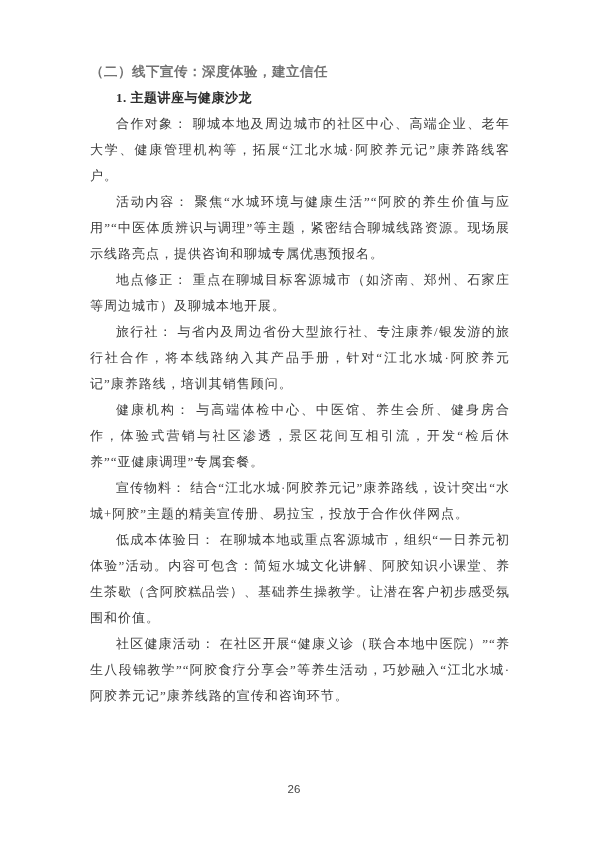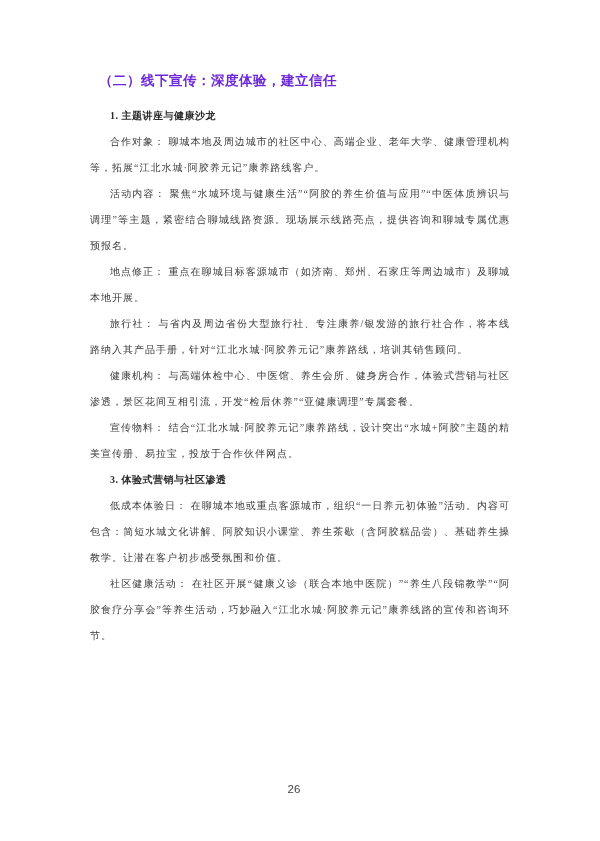--- a/index.html
+++ b/index.html
@@ -15,31 +15,31 @@
     background: #ffffff;
     box-sizing: border-box;
     padding: 58px 90px 0 90px;
     font-family: "Liberation Serif", "DejaVu Serif", serif;
     color: #3a3a3a;
     overflow: hidden;
   }
   .doc-title {
     font-size: 13.5px;
     font-weight: bold;
-    color: #6d28d9;
+    color: #737373;
     line-height: 27px;
     letter-spacing: 0.5px;
-    margin: 9px;
+    margin: 0;
   }
   .doc-body {
     margin: 0;
   }
   .block {
     margin: 0;
-    font-size: 10px;
+    font-size: 13px;
     line-height: 26px;
   }
   .subheading {
     font-weight: bold;
     color: #2b2b2b;
     text-indent: 2em;
     letter-spacing: 0.5px;
   }
   .paragraph {
     text-indent: 2em;
@@ -66,19 +66,18 @@
   <h2 class="doc-title">（二）线下宣传：深度体验，建立信任</h2>
 
   <div class="doc-body">
       <p class="block subheading">1. 主题讲座与健康沙龙</p>
       <p class="block paragraph">合作对象： 聊城本地及周边城市的社区中心、高端企业、老年大学、健康管理机构等，拓展“江北水城·阿胶养元记”康养路线客户。</p>
       <p class="block paragraph">活动内容： 聚焦“水城环境与健康生活”“阿胶的养生价值与应用”“中医体质辨识与调理”等主题，紧密结合聊城线路资源。现场展示线路亮点，提供咨询和聊城专属优惠预报名。</p>
       <p class="block paragraph">地点修正： 重点在聊城目标客源城市（如济南、郑州、石家庄等周边城市）及聊城本地开展。</p>
       <p class="block paragraph">旅行社： 与省内及周边省份大型旅行社、专注康养/银发游的旅行社合作，将本线路纳入其产品手册，针对“江北水城·阿胶养元记”康养路线，培训其销售顾问。</p>
       <p class="block paragraph">健康机构： 与高端体检中心、中医馆、养生会所、健身房合作，体验式营销与社区渗透，景区花间互相引流，开发“检后休养”“亚健康调理”专属套餐。</p>
       <p class="block paragraph">宣传物料： 结合“江北水城·阿胶养元记”康养路线，设计突出“水城+阿胶”主题的精美宣传册、易拉宝，投放于合作伙伴网点。</p>
-      <p class="block subheading">3. 体验式营销与社区渗透</p>
       <p class="block paragraph">低成本体验日： 在聊城本地或重点客源城市，组织“一日养元初体验”活动。内容可包含：简短水城文化讲解、阿胶知识小课堂、养生茶歇（含阿胶糕品尝）、基础养生操教学。让潜在客户初步感受氛围和价值。</p>
       <p class="block paragraph">社区健康活动： 在社区开展“健康义诊（联合本地中医院）”“养生八段锦教学”“阿胶食疗分享会”等养生活动，巧妙融入“江北水城·阿胶养元记”康养线路的宣传和咨询环节。</p>
     </div>
 
   <div class="page-footer">26</div>
 </div>
 
 </body></html>

